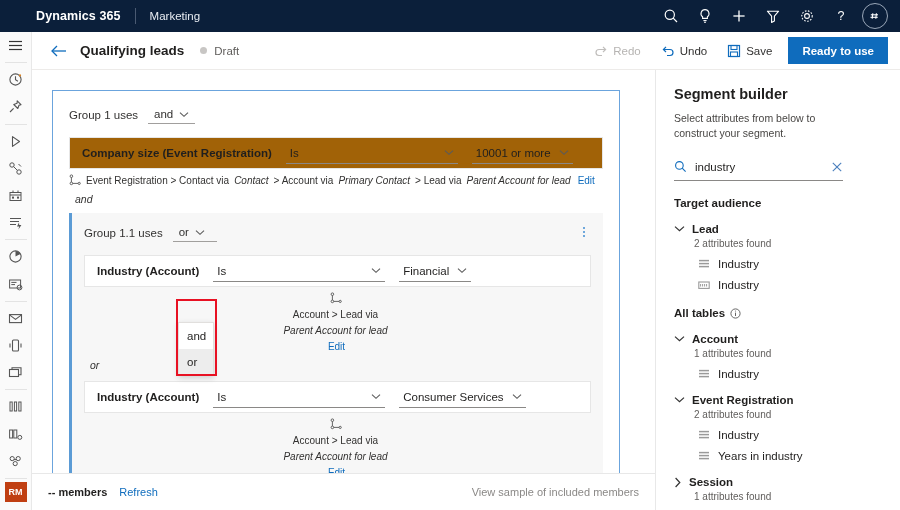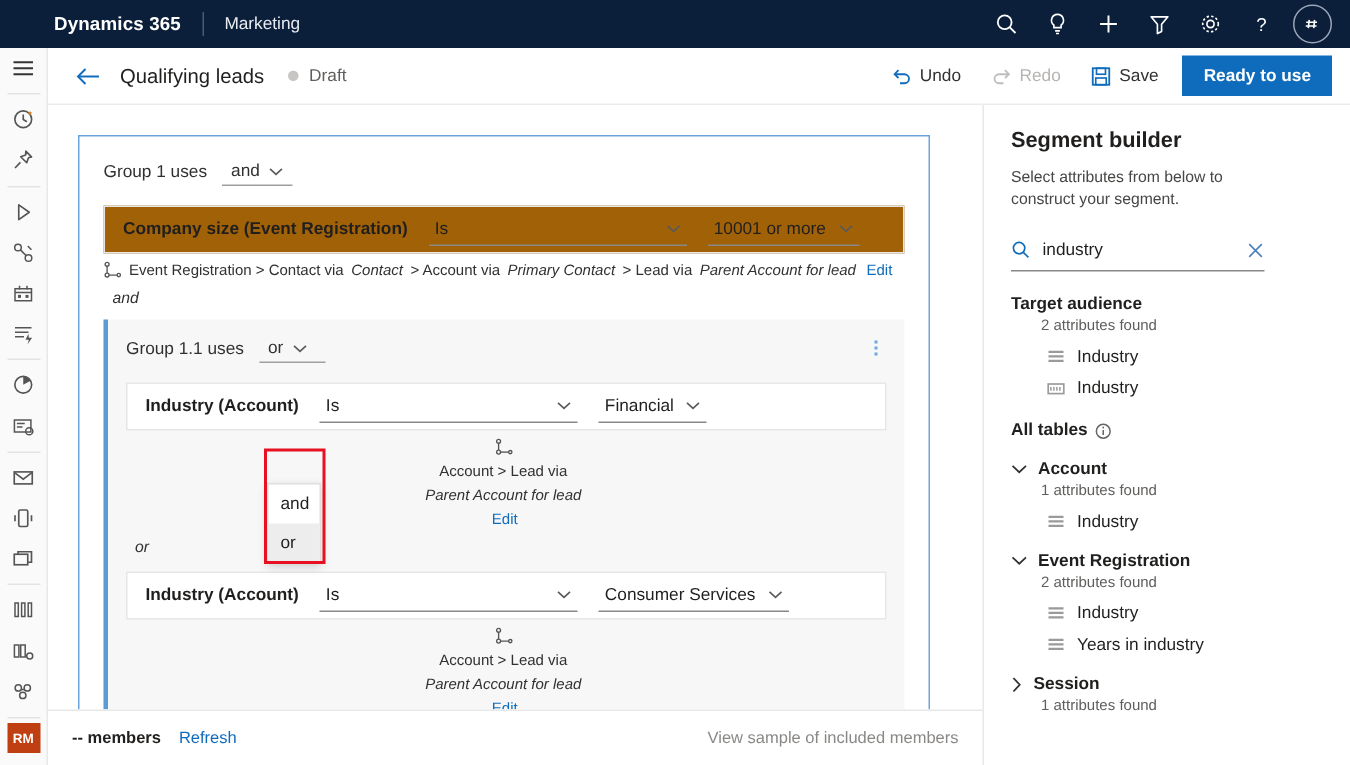--- a/index.html
+++ b/index.html
@@ -62,21 +62,21 @@
   .cmdbar {
     position: absolute; top: 32px; left: 32px; width: 868px; height: 38px;
     background: #fff; border-bottom: 1px solid #edebe9;
     display: flex; align-items: center;
   }
   .back-btn {
     width: 30px; height: 30px; margin-left: 12px; display: flex;
     align-items: center; justify-content: center; cursor: pointer;
   }
   .page-title {
-    font-size: 13.5px; font-weight: normal; color: #201f1e; margin-left: 6px;
+    font-size: 13.5px; font-weight: bold; color: #201f1e; margin-left: 6px;
   }
   .status-wrap { display: flex; align-items: center; margin-left: 16px; }
   .status-dot {
     width: 7px; height: 7px; border-radius: 50%;
     background: #c8c6c4; margin-right: 7px;
   }
   .status-text { font-size: 11.5px; color: #605e5c; }
   .cmd-actions {
     margin-left: auto; display: flex; align-items: center; padding-right: 12px;
   }
@@ -397,33 +397,33 @@
           <path d="M7 2L2 7l5 5" fill="none" stroke="#0f6cbd" stroke-width="1.3"></path>
         </svg>
     </div>
     <span class="page-title">Qualifying leads</span>
     <div class="status-wrap">
       <span class="status-dot"></span>
       <span class="status-text">Draft</span>
     </div>
 
     <div class="cmd-actions">
+      <div class="cmd-btn disabled">
+        <svg width="14" height="14" viewBox="0 0 14 14">
+            <path d="M11 5.5H5a3 3 0 0 0 0 6h3" fill="none" stroke="#c0bebc" stroke-width="1.2"></path>
+            <path d="M9 2.8l2.6 2.7L9 8" fill="none" stroke="#c0bebc" stroke-width="1.2"></path>
+          </svg>
+        <span>Redo</span>
+      </div>
       <div class="cmd-btn">
         <svg width="14" height="14" viewBox="0 0 14 14">
             <path d="M3 5.5h6a3 3 0 0 1 0 6H6" fill="none" stroke="#0f6cbd" stroke-width="1.2"></path>
             <path d="M5 2.8L2.4 5.5 5 8" fill="none" stroke="#0f6cbd" stroke-width="1.2"></path>
           </svg>
         <span>Undo</span>
-      </div>
-      <div class="cmd-btn disabled">
-        <svg width="14" height="14" viewBox="0 0 14 14">
-            <path d="M11 5.5H5a3 3 0 0 0 0 6h3" fill="none" stroke="#c0bebc" stroke-width="1.2"></path>
-            <path d="M9 2.8l2.6 2.7L9 8" fill="none" stroke="#c0bebc" stroke-width="1.2"></path>
-          </svg>
-        <span>Redo</span>
       </div>
       <div class="cmd-btn">
         <svg width="14" height="14" viewBox="0 0 14 14">
             <rect x="1.5" y="1.5" width="11" height="11" fill="none" stroke="#0f6cbd" stroke-width="1.2"></rect>
             <rect x="4" y="1.5" width="6" height="4" fill="none" stroke="#0f6cbd" stroke-width="1.1"></rect>
             <rect x="3.5" y="8" width="7" height="4.5" fill="none" stroke="#0f6cbd" stroke-width="1.1"></rect>
           </svg>
         <span>Save</span>
       </div>
       <div class="primary-btn">Ready to use</div>
@@ -594,20 +594,26 @@
           <line x1="10.2" y1="1.8" x2="1.8" y2="10.2" stroke="#4a7fbd" stroke-width="1.1"></line>
         </svg>
     </div>
 
     <div class="rp-section">
       <span>Target audience</span>
     </div>
 
     <div>
       <div>
+        <div class="tbl-head">
+          <svg width="11" height="8" viewBox="0 0 11 8">
+              <path d="M1 1.6L5.5 5.8 10 1.6" fill="none" stroke="#333" stroke-width="1.2"></path>
+            </svg>
+          <span class="tbl-name">Lead</span>
+        </div>
         <div class="tbl-count">2 attributes found</div>
         <div class="attr-row">
           <svg width="12" height="11" viewBox="0 0 12 11">
               <line x1="1" y1="1.6" x2="11" y2="1.6" stroke="#9a9a9a" stroke-width="1.5"></line>
               <line x1="1" y1="4.6" x2="11" y2="4.6" stroke="#9a9a9a" stroke-width="1.5"></line>
               <line x1="1" y1="7.6" x2="11" y2="7.6" stroke="#9a9a9a" stroke-width="1.5"></line>
             </svg>
           <span class="attr-name">Industry</span>
         </div>
         <div class="attr-row">

